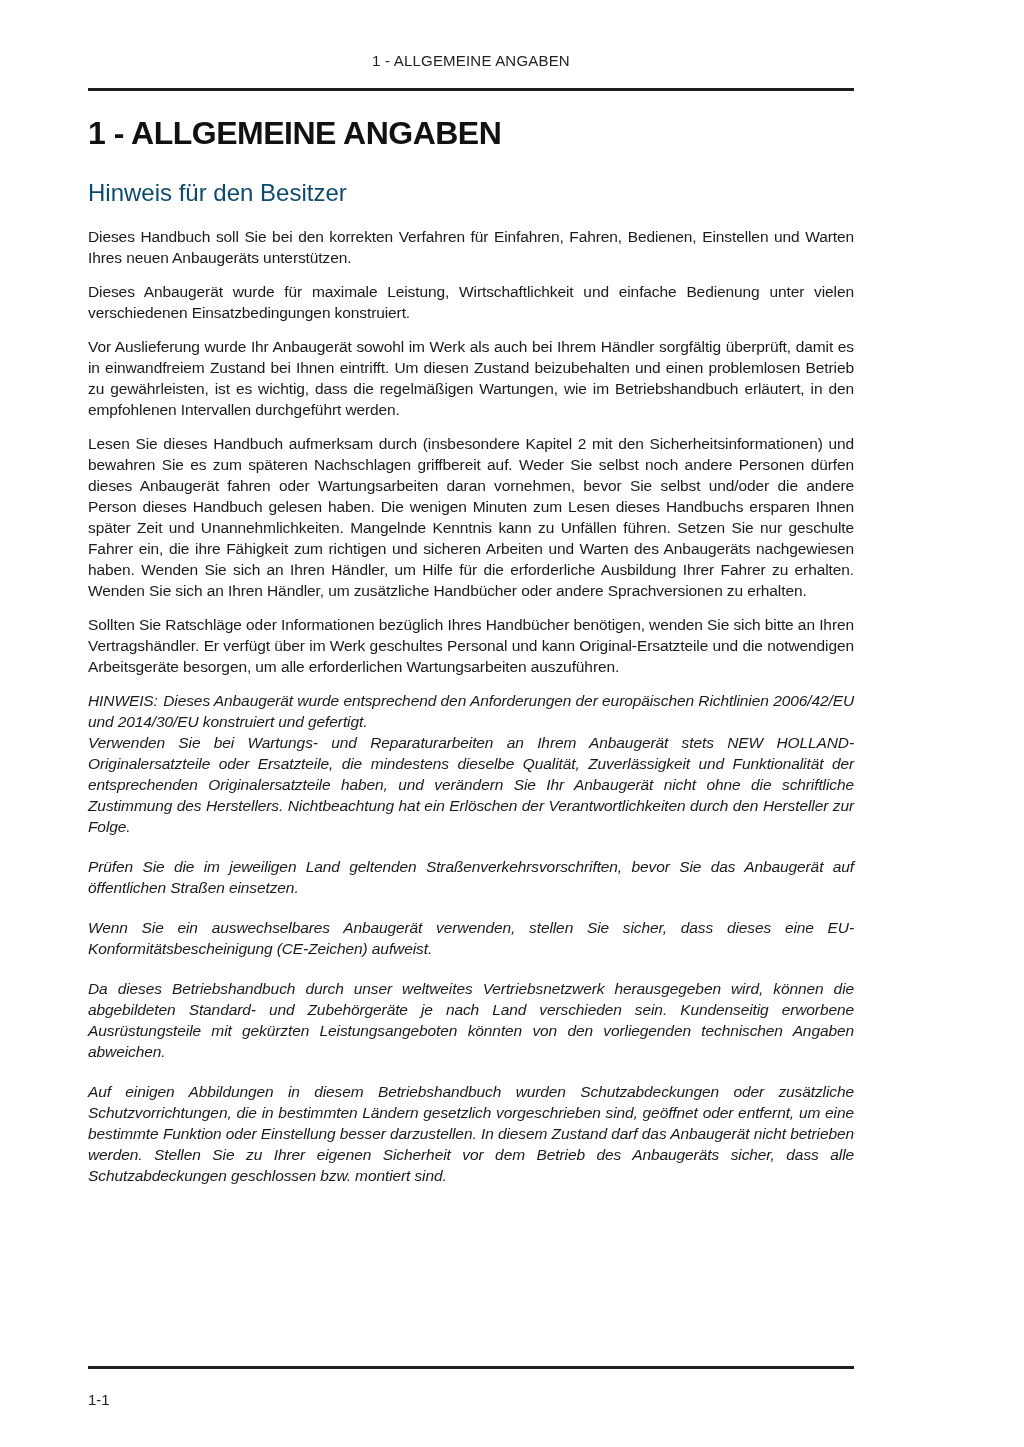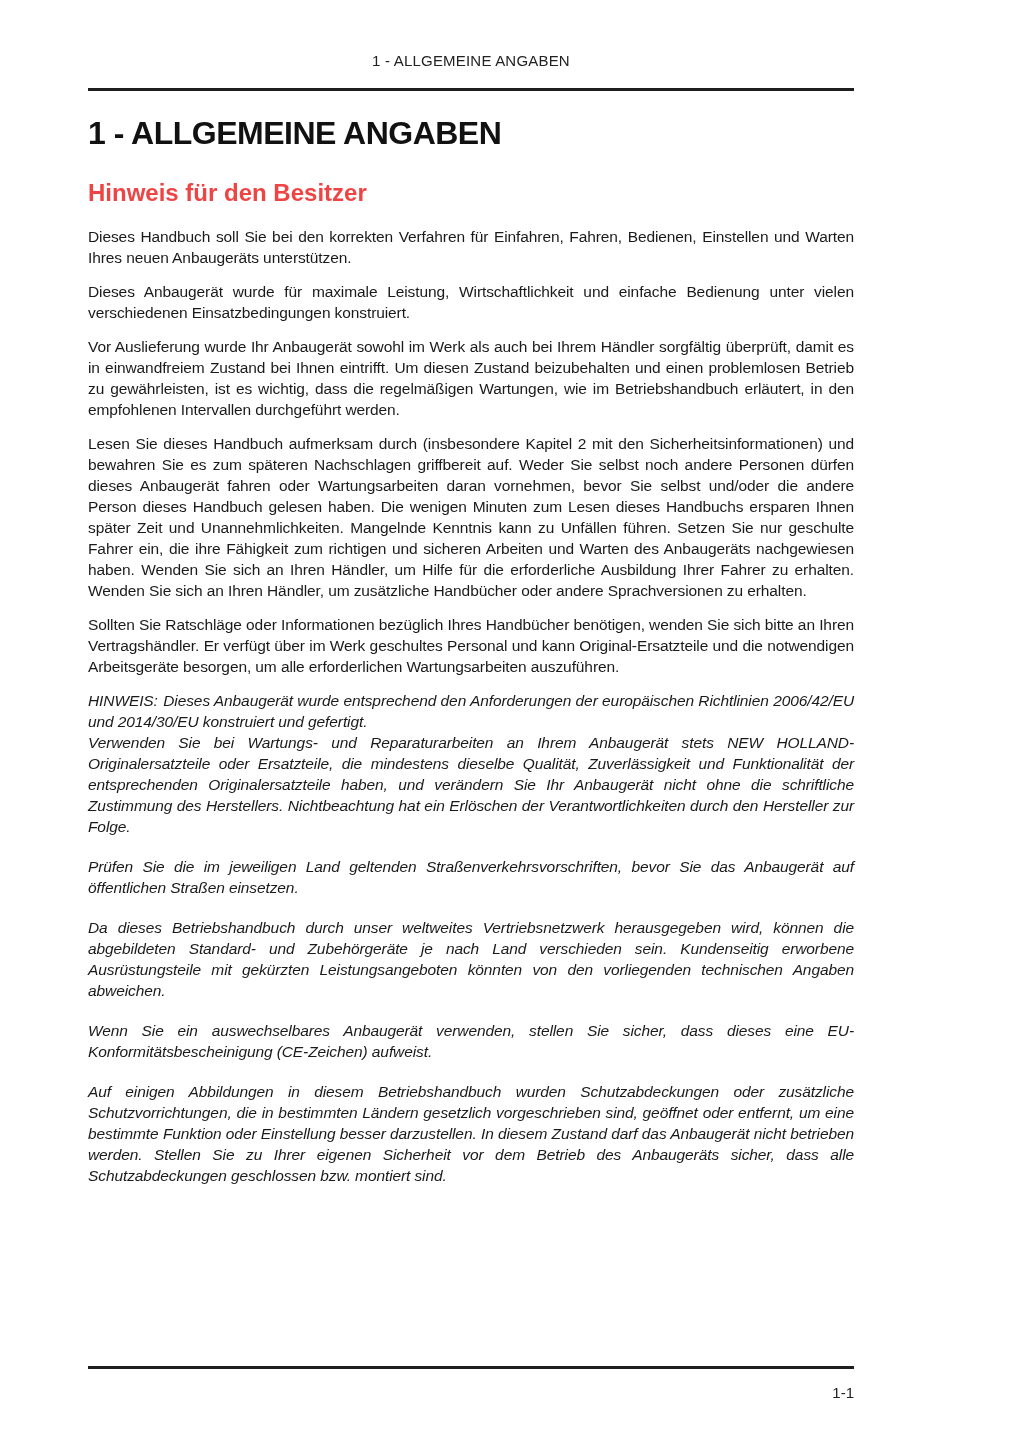--- a/index.html
+++ b/index.html
@@ -34,22 +34,22 @@
     font-size: 32px;
     line-height: 36px;
     font-weight: bold;
     letter-spacing: -0.5px;
     color: #111111;
   }
   .section-title {
     margin: 28px 0 0 0;
     font-size: 24px;
     line-height: 28px;
-    font-weight: bold;
-    color: #ef4444;
+    font-weight: normal;
+    color: #0c4a6e;
   }
   .body-text {
     margin-top: 19px;
     font-size: 15.5px;
     line-height: 21px;
     letter-spacing: -0.1px;
     text-align: justify;
     hyphens: auto;
     -webkit-hyphens: auto;
   }
@@ -63,22 +63,22 @@
     right: 58px;
     top: 1366px;
   }
   .footer-rule {
     border: 0;
     border-top: 3px solid #1f1f1f;
     height: 0;
     margin: 0;
   }
   .page-number {
-    margin-top: 15px;
-    text-align: right;
+    margin-top: 22px;
+    text-align: left;
     font-size: 15px;
     line-height: 18px;
     color: #222222;
   }
 </style>
 </head>
 <body>
 
 <div class="page">
 
@@ -98,22 +98,22 @@
     <p>Lesen Sie dieses Handbuch aufmerksam durch (insbesondere Kapitel 2 mit den Sicherheitsinformationen) und bewahren Sie es zum späteren Nachschlagen griffbereit auf. Weder Sie selbst noch andere Personen dürfen dieses Anbaugerät fahren oder Wartungsarbeiten daran vornehmen, bevor Sie selbst und/oder die andere Person dieses Handbuch gelesen haben. Die wenigen Minuten zum Lesen dieses Handbuchs ersparen Ihnen später Zeit und Unannehmlichkeiten. Mangelnde Kenntnis kann zu Unfällen führen. Setzen Sie nur geschulte Fahrer ein, die ihre Fähigkeit zum richtigen und sicheren Arbeiten und Warten des Anbaugeräts nachgewiesen haben. Wenden Sie sich an Ihren Händler, um Hilfe für die erforderliche Ausbildung Ihrer Fahrer zu erhalten. Wenden Sie sich an Ihren Händler, um zusätzliche Handbücher oder andere Sprachversionen zu erhalten.</p>
     <p>Sollten Sie Ratschläge oder Informationen bezüglich Ihres Handbücher benötigen, wenden Sie sich bitte an Ihren Vertragshändler. Er verfügt über im Werk geschultes Personal und kann Original-Ersatzteile und die notwendigen Arbeitsgeräte besorgen, um alle erforderlichen Wartungsarbeiten auszuführen.</p>
 
     <p class="note">
       <span class="note-label">HINWEIS:</span><span>Dieses Anbaugerät wurde entsprechend den Anforderungen der europäischen Richtlinien 2006/42/EU und 2014/30/EU konstruiert und gefertigt.</span>
       <br>
       <span>Verwenden Sie bei Wartungs- und Reparaturarbeiten an Ihrem Anbaugerät stets NEW HOLLAND-Originalersatzteile oder Ersatzteile, die mindestens dieselbe Qualität, Zuverlässigkeit und Funktionalität der entsprechenden Originalersatzteile haben, und verändern Sie Ihr Anbaugerät nicht ohne die schriftliche Zustimmung des Herstellers. Nichtbeachtung hat ein Erlöschen der Verantwortlichkeiten durch den Hersteller zur Folge.</span>
     </p>
 
     <p class="italic">Prüfen Sie die im jeweiligen Land geltenden Straßenverkehrsvorschriften, bevor Sie das Anbaugerät auf öffentlichen Straßen einsetzen.</p>
+    <p class="italic">Wenn Sie ein auswechselbares Anbaugerät verwenden, stellen Sie sicher, dass dieses eine EU-Konformitätsbescheinigung (CE-Zeichen) aufweist.</p>
     <p class="italic">Da dieses Betriebshandbuch durch unser weltweites Vertriebsnetzwerk herausgegeben wird, können die abgebildeten Standard- und Zubehörgeräte je nach Land verschieden sein. Kundenseitig erworbene Ausrüstungsteile mit gekürzten Leistungsangeboten könnten von den vorliegenden technischen Angaben abweichen.</p>
-    <p class="italic">Wenn Sie ein auswechselbares Anbaugerät verwenden, stellen Sie sicher, dass dieses eine EU-Konformitätsbescheinigung (CE-Zeichen) aufweist.</p>
     <p class="italic">Auf einigen Abbildungen in diesem Betriebshandbuch wurden Schutzabdeckungen oder zusätzliche Schutzvorrichtungen, die in bestimmten Ländern gesetzlich vorgeschrieben sind, geöffnet oder entfernt, um eine bestimmte Funktion oder Einstellung besser darzustellen. In diesem Zustand darf das Anbaugerät nicht betrieben werden. Stellen Sie zu Ihrer eigenen Sicherheit vor dem Betrieb des Anbaugeräts sicher, dass alle Schutzabdeckungen geschlossen bzw. montiert sind.</p>
 
   </div>
 
   <div class="page-footer">
     <hr class="footer-rule">
     <div class="page-number">1-1</div>
   </div>
 
 </div>

